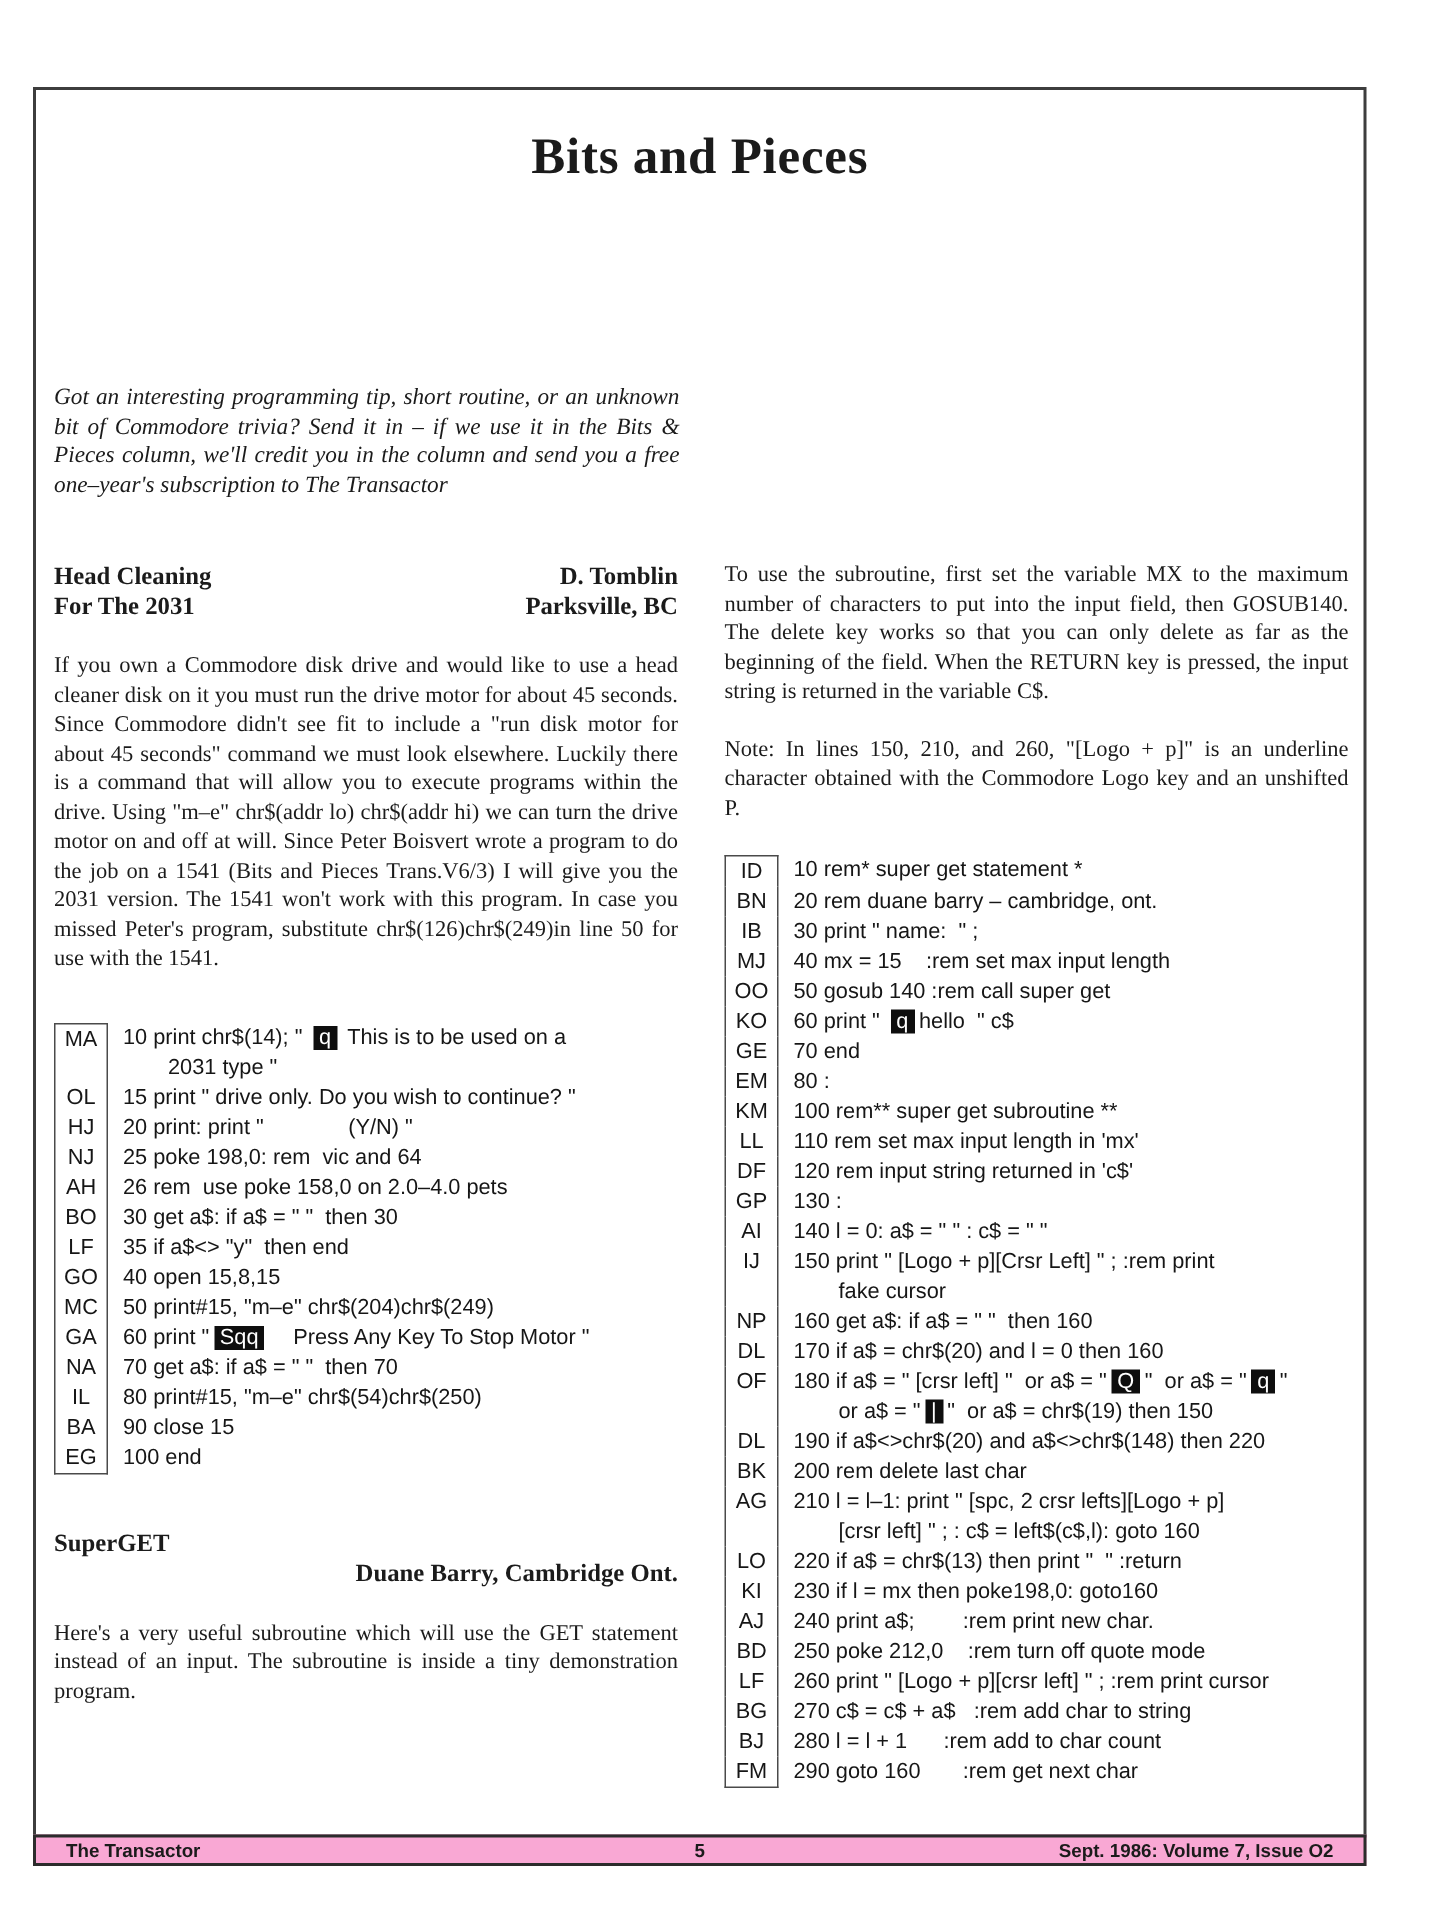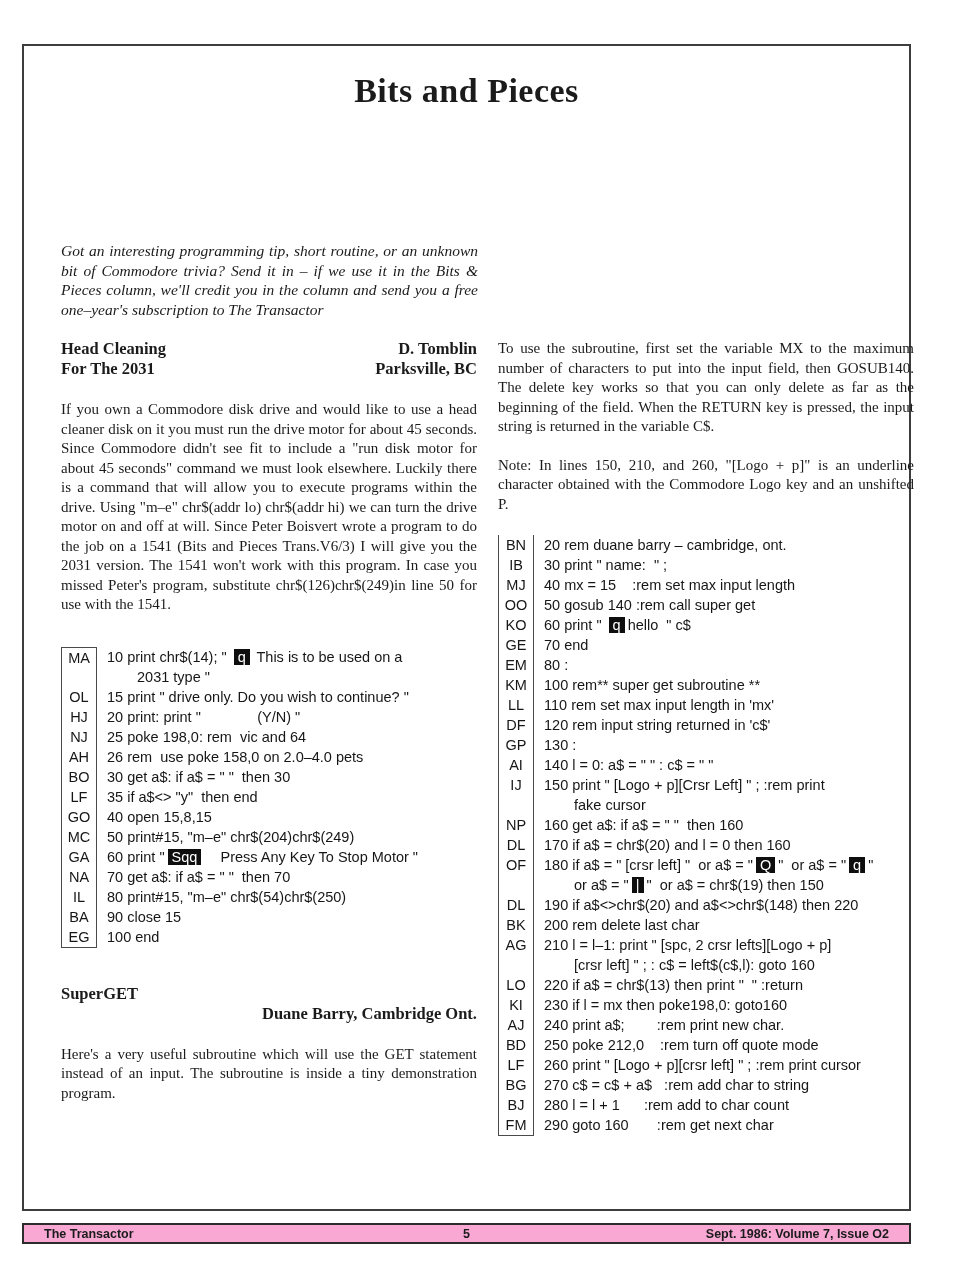--- a/index.html
+++ b/index.html
@@ -3,34 +3,34 @@
 <meta charset="utf-8">
 <style>
   html, body { margin:0; padding:0; }
   body {
     width:960px; height:1271px; position:relative;
     background:#ffffff; color:#1b1b1b;
     font-family:"Liberation Serif", serif;
     -webkit-font-smoothing:antialiased;
   }
   .frame {
-    position:absolute; left:22px; top:44px; width:889px; height:1167px;
-    border:2px solid #3d3d3d; box-sizing:border-box; padding:0 37px;
+    position:absolute; left:22px; top:58px; width:889px; height:1167px;
+    border:2px solid #3d3d3d; box-sizing:border-box; padding:0 12px;
     background:#ffffff;
   }
   .page-title {
     margin-top:26px; text-align:center;
     font-size:34px; font-weight:bold; letter-spacing:0.5px;
   }
   .intro {
     margin-top:131px; width:417px;
     font-style:italic; font-size:15.5px; line-height:19.5px;
     text-align:justify;
   }
-  .cols { display:flex; gap:21px; margin-top:20px; }
+  .cols { display:flex; gap:31px; margin-top:41px; }
   .col { width:416px; flex:0 0 416px; }
   .art-head { display:flex; justify-content:space-between; font-weight:bold; font-size:16.5px; line-height:20px; }
   .art-head .rhs { text-align:right; }
   .art-head span { display:block; }
   .body-text { margin-top:21px; font-size:15px; line-height:19.5px; text-align:justify; }
   .listing {
     margin-top:32px;
     font-family:"Liberation Sans", sans-serif;
     font-size:14.5px; line-height:20px; color:#161616;
   }
@@ -151,20 +151,24 @@
         </div>
       </div>
       <p class="body-text">Here's a very useful subroutine which will use the GET statement instead of an input. The subroutine is inside a tiny demonstration program.</p>
     </div>
 
     <div class="col">
       <p class="body-text" style="margin-top:0;">To use the subroutine, first set the variable MX to the maximum number of characters to put into the input field, then GOSUB140. The delete key works so that you can only delete as far as the beginning of the field. When the RETURN key is pressed, the input string is returned in the variable C$.</p>
       <p class="body-text" style="margin-top:19px;">Note: In lines 150, 210, and 260, "[Logo + p]" is an underline character obtained with the Commodore Logo key and an unshifted P.</p>
 
       <div class="listing" style="margin-top:21px;">
+          <div class="lst-row first">
+            <div class="lst-code">ID</div>
+            <div class="lst-text"><div class="lst-line"><span>10 rem* super get statement *</span></div></div>
+          </div>
           <div class="lst-row">
             <div class="lst-code">BN</div>
             <div class="lst-text"><div class="lst-line"><span>20 rem duane barry – cambridge, ont.</span></div></div>
           </div>
           <div class="lst-row">
             <div class="lst-code">IB</div>
             <div class="lst-text"><div class="lst-line"><span>30 print " name:  " ;</span></div></div>
           </div>
           <div class="lst-row">
             <div class="lst-code">MJ</div>

